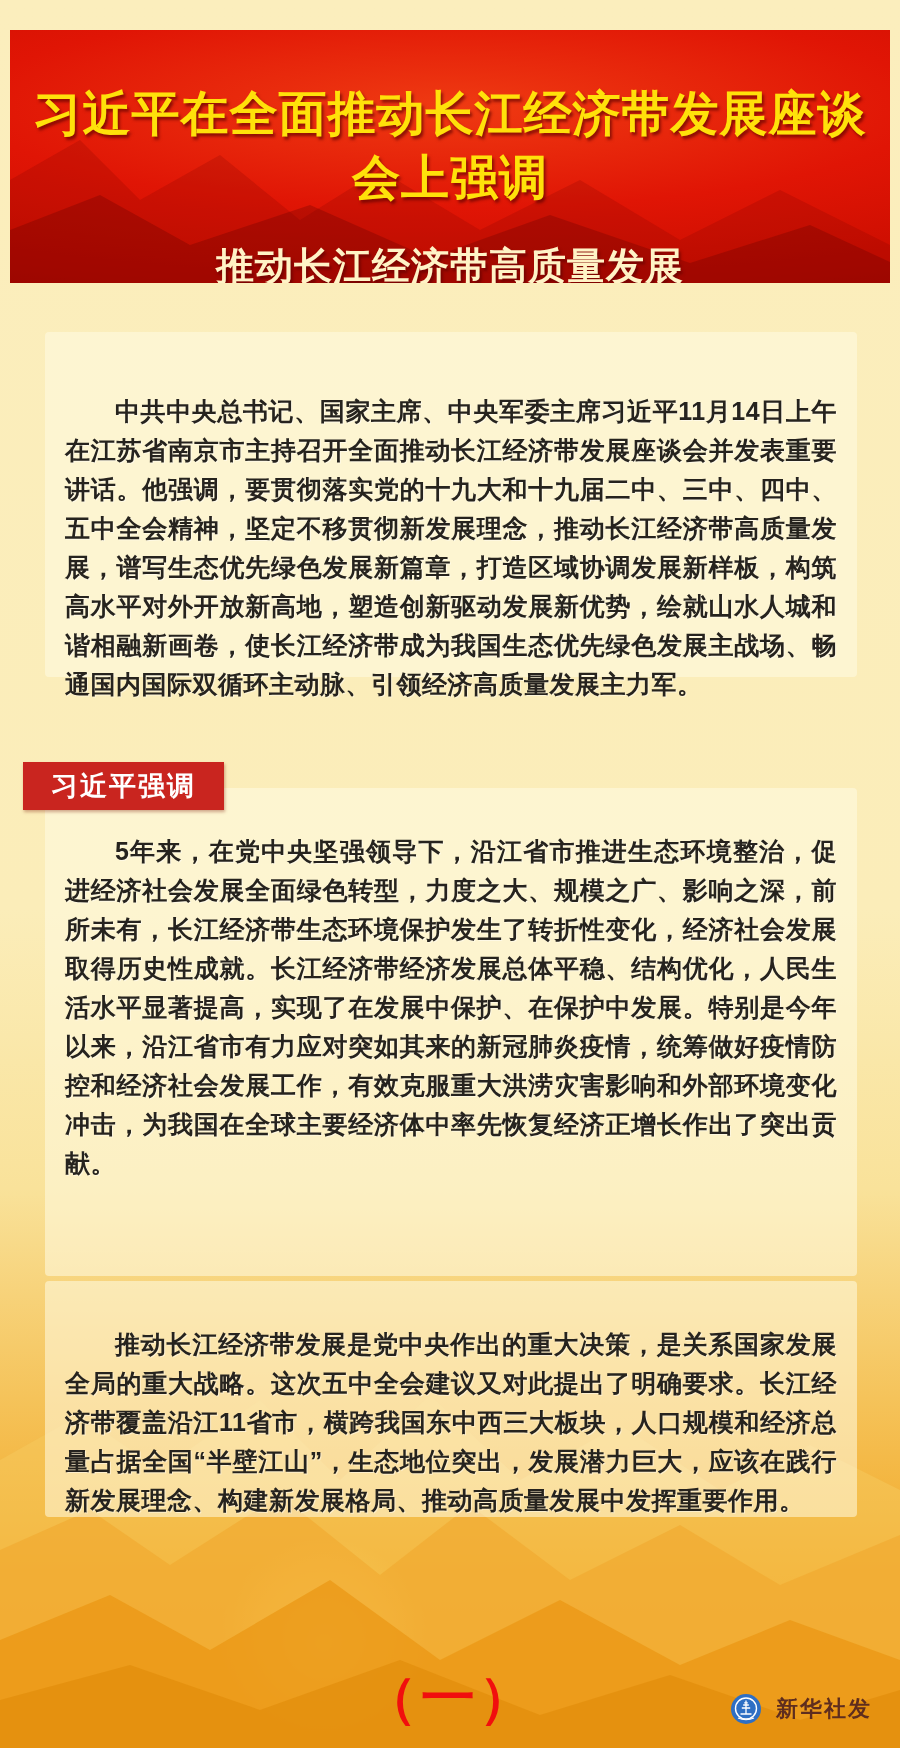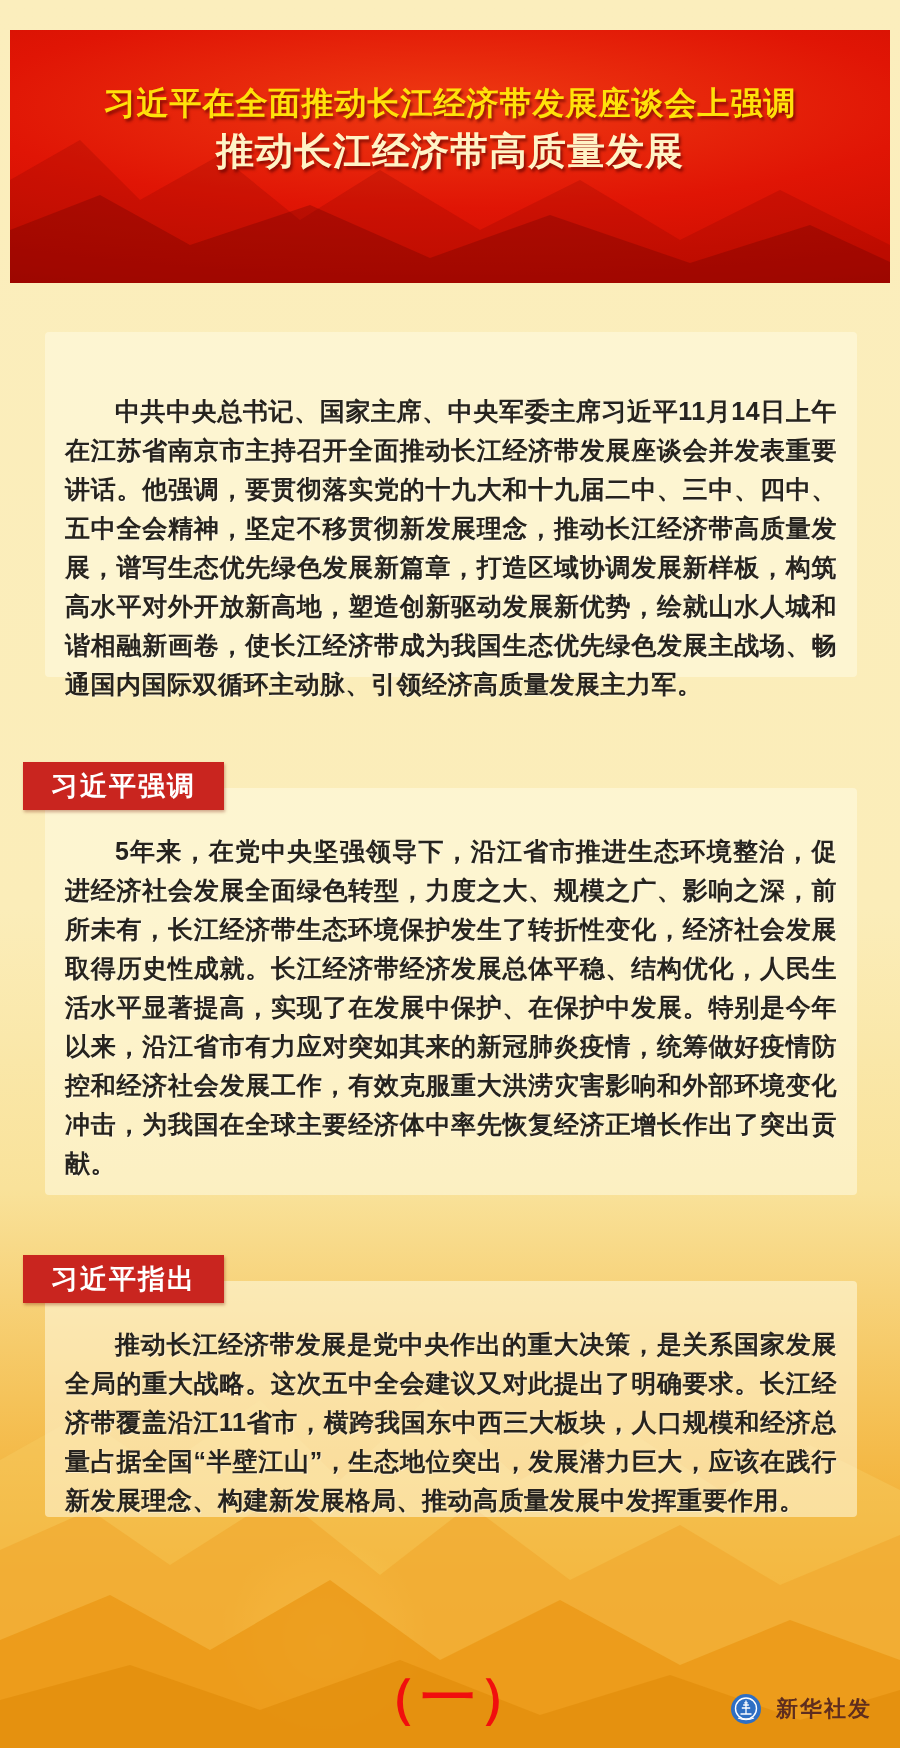--- a/index.html
+++ b/index.html
@@ -12,36 +12,36 @@
   }
   
   .header{
     position:absolute;left:10px;top:30px;width:880px;height:253px;
     background:radial-gradient(ellipse 120% 90% at 50% 30%,#ef3a12 0%,#e01505 45%,#cb0d00 80%,#bb0800 100%);
     overflow:hidden;text-align:center;
   }
   .header svg{position:absolute;left:0;bottom:0;width:100%;height:100%;}
   .title{position:relative;z-index:2;font-weight:bold;letter-spacing:1px;
     text-shadow:2px 3px 3px rgba(90,0,0,.65);}
-  .title.line1{margin-top:52px;font-size:32px;color:#ffe10a;}
+  .title.line1{margin-top:52px;font-size:48px;color:#ffe10a;}
   .title.line2{margin-top:30px;font-size:38px;color:#fff3c6;}
-  .title.line3{font-size:38px;color:#fff3c6;}
+  .title.line3{margin-top:31px;font-size:38px;color:#fff3c6;}
   
   .panel{
     position:absolute;left:45px;width:812px;z-index:2;
     background:rgba(255,251,228,.55);border-radius:4px;
   }
   .panel p{
     margin:0;padding:2px 20px;text-indent:2em;
     font-size:25px;line-height:39px;font-weight:600;color:#26231e;
     text-shadow:1px 1px 0 rgba(255,255,255,.45);letter-spacing:.5px;text-align:justify;
   }
   .panel1{top:332px;height:345px;}
   .panel1 p{padding-top:60px;}
-  .panel2{top:788px;height:407px;}
+  .panel2{top:788px;height:488px;}
   .panel2 p{padding-top:44px;}
   .panel3{top:1281px;height:236px;}
   .panel3 p{padding-top:44px;}
   
   .badge{
     position:absolute;left:23px;z-index:3;height:48px;line-height:48px;
     padding:0 28px;background:#c9251f;color:#ffffff;
     font-size:27px;font-weight:bold;letter-spacing:2px;
     box-shadow:1px 2px 3px rgba(120,20,5,.35);
   }
@@ -84,21 +84,20 @@
 
   <div class="panel panel1">
     <p>中共中央总书记、国家主席、中央军委主席习近平11月14日上午在江苏省南京市主持召开全面推动长江经济带发展座谈会并发表重要讲话。他强调，要贯彻落实党的十九大和十九届二中、三中、四中、五中全会精神，坚定不移贯彻新发展理念，推动长江经济带高质量发展，谱写生态优先绿色发展新篇章，打造区域协调发展新样板，构筑高水平对外开放新高地，塑造创新驱动发展新优势，绘就山水人城和谐相融新画卷，使长江经济带成为我国生态优先绿色发展主战场、畅通国内国际双循环主动脉、引领经济高质量发展主力军。</p>
   </div>
 
   <div class="badge badge1">习近平强调</div>
   <div class="panel panel2">
     <p>5年来，在党中央坚强领导下，沿江省市推进生态环境整治，促进经济社会发展全面绿色转型，力度之大、规模之广、影响之深，前所未有，长江经济带生态环境保护发生了转折性变化，经济社会发展取得历史性成就。长江经济带经济发展总体平稳、结构优化，人民生活水平显著提高，实现了在发展中保护、在保护中发展。特别是今年以来，沿江省市有力应对突如其来的新冠肺炎疫情，统筹做好疫情防控和经济社会发展工作，有效克服重大洪涝灾害影响和外部环境变化冲击，为我国在全球主要经济体中率先恢复经济正增长作出了突出贡献。</p>
   </div>
 
-  <div class="badge badge2">习近平指出</div>
   <div class="panel panel3">
     <p>推动长江经济带发展是党中央作出的重大决策，是关系国家发展全局的重大战略。这次五中全会建议又对此提出了明确要求。长江经济带覆盖沿江11省市，横跨我国东中西三大板块，人口规模和经济总量占据全国“半壁江山”，生态地位突出，发展潜力巨大，应该在践行新发展理念、构建新发展格局、推动高质量发展中发挥重要作用。</p>
   </div>
 
   <div class="part-label">（一）</div>
 
   <div class="credit">
     <svg class="logo" viewBox="0 0 30 30">
       <circle cx="15" cy="15" r="15" fill="#2e6fc4"></circle>
       <circle cx="15" cy="14.5" r="10.5" fill="none" stroke="#ffffff" stroke-width="1.4"></circle>

